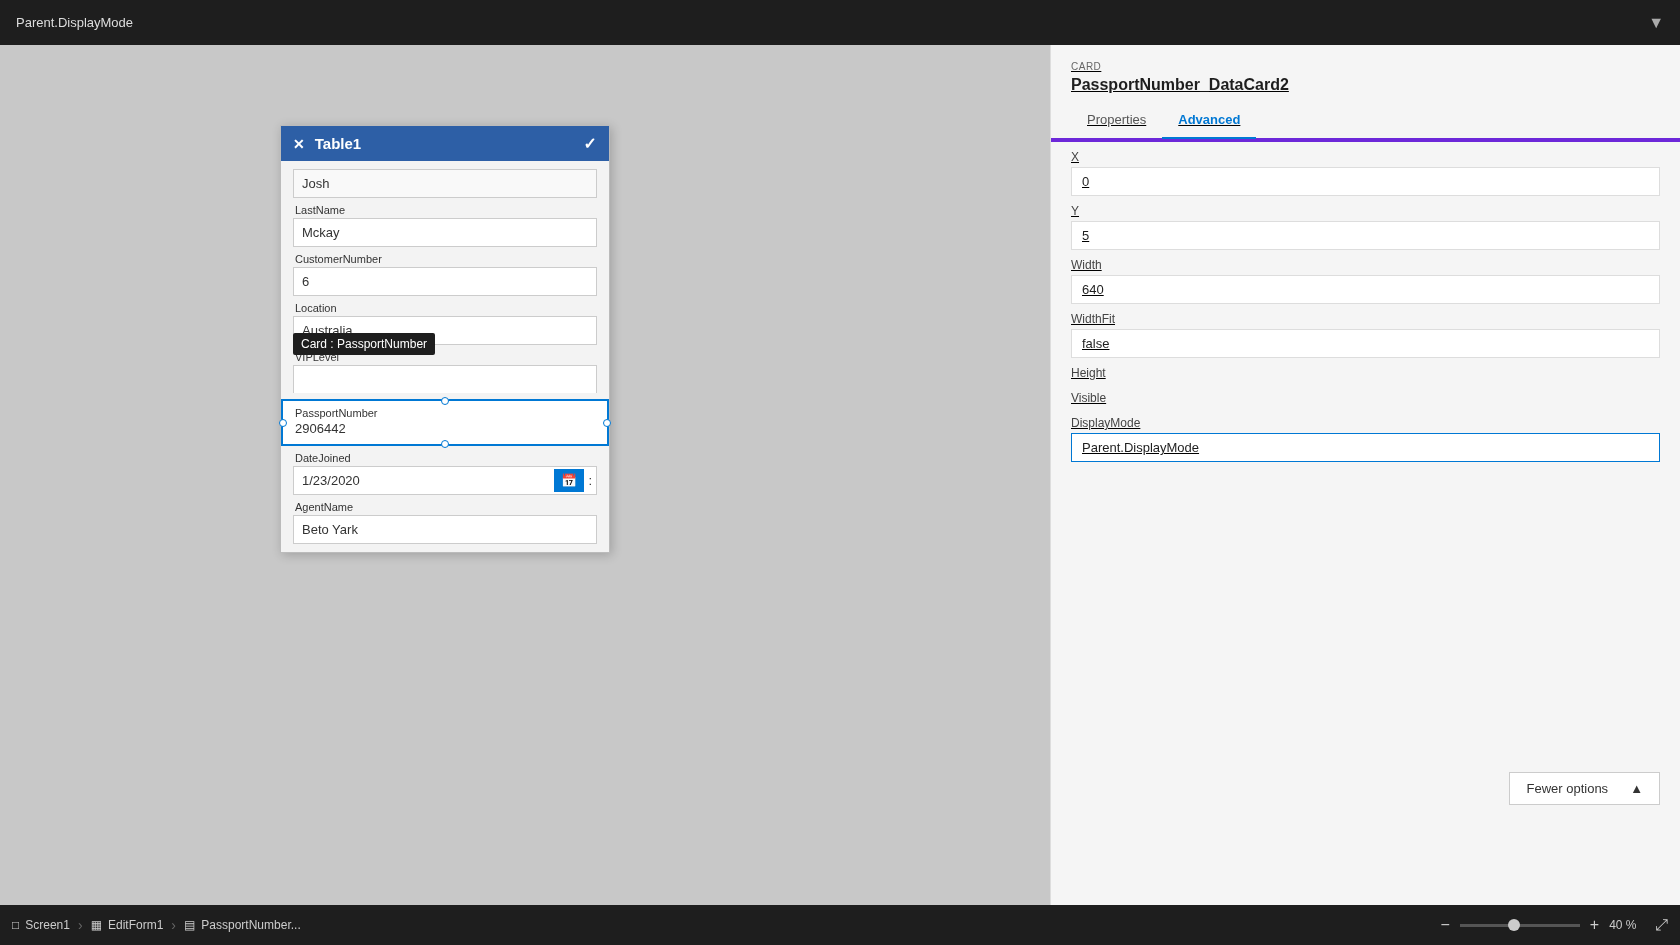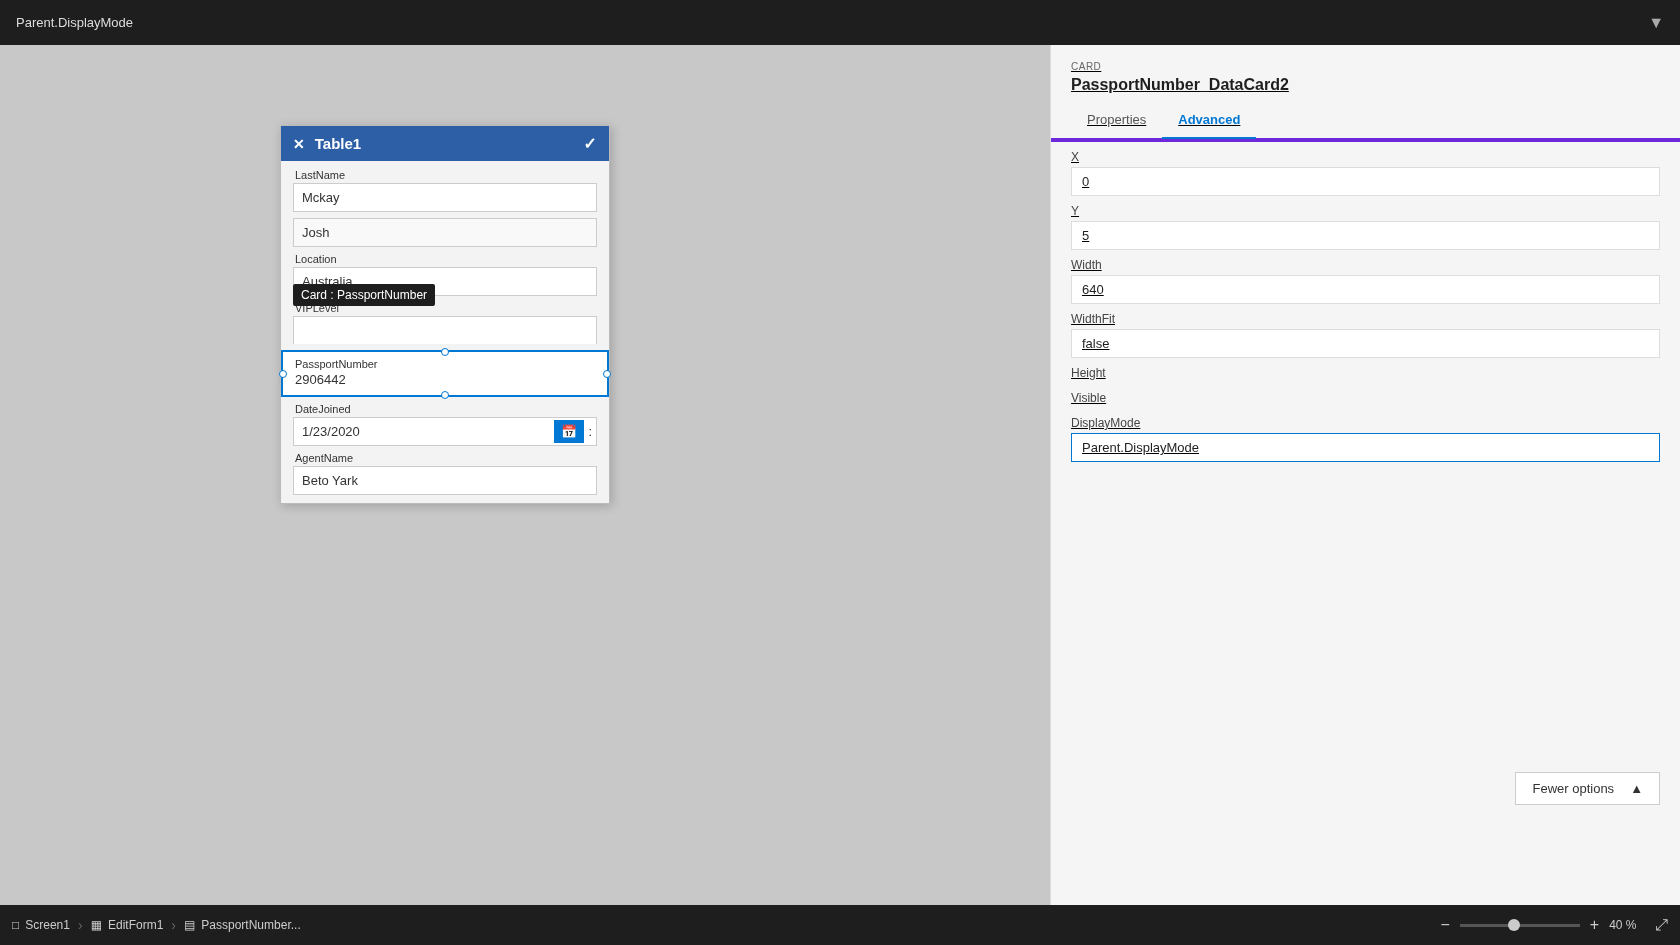--- a/index.html
+++ b/index.html
@@ -256,21 +256,21 @@
       bottom: 140px;
       right: 20px;
       background: white;
       border: 1px solid #ccc;
       padding: 8px 16px;
       font-size: 13px;
       color: #333;
       cursor: pointer;
       display: flex;
       align-items: center;
-      gap: 16px;
+      gap: 22px;
     }
 
     
     .bottom-bar {
       position: absolute;
       bottom: 0;
       left: 0;
       width: 1680px;
       height: 40px;
       background: #1e1e1e;
@@ -384,28 +384,32 @@
       <div class="form-header-left">
         <span class="form-header-x">✕</span>
         <span>Table1</span>
       </div>
       <span class="form-header-check">✓</span>
     </div>
 
     <div class="form-body">
 
       <div class="form-field-group">
+        <input class="field-input" value="Josh" readonly="" style="background: rgb(249, 249, 249);">
+      </div>
+
+      <div class="form-field-group">
         <span class="field-label">LastName</span>
         <input class="field-input" value="Mckay" style="">
       </div>
 
       <div class="form-field-group">
-        <input class="field-input" value="Josh" readonly="" style="background: rgb(249, 249, 249);">
-      </div>
-
+        <span class="field-label">CustomerNumber</span>
+        <input class="field-input" value="6" style="">
+      </div>
 
       <div class="form-field-group">
         <span class="field-label">Location</span>
         <input class="field-input" value="Australia" style="">
       </div>
 
       <div class="form-field-group">
         <span class="field-label">VIPLevel</span>
         <div style="position:relative;">
           

